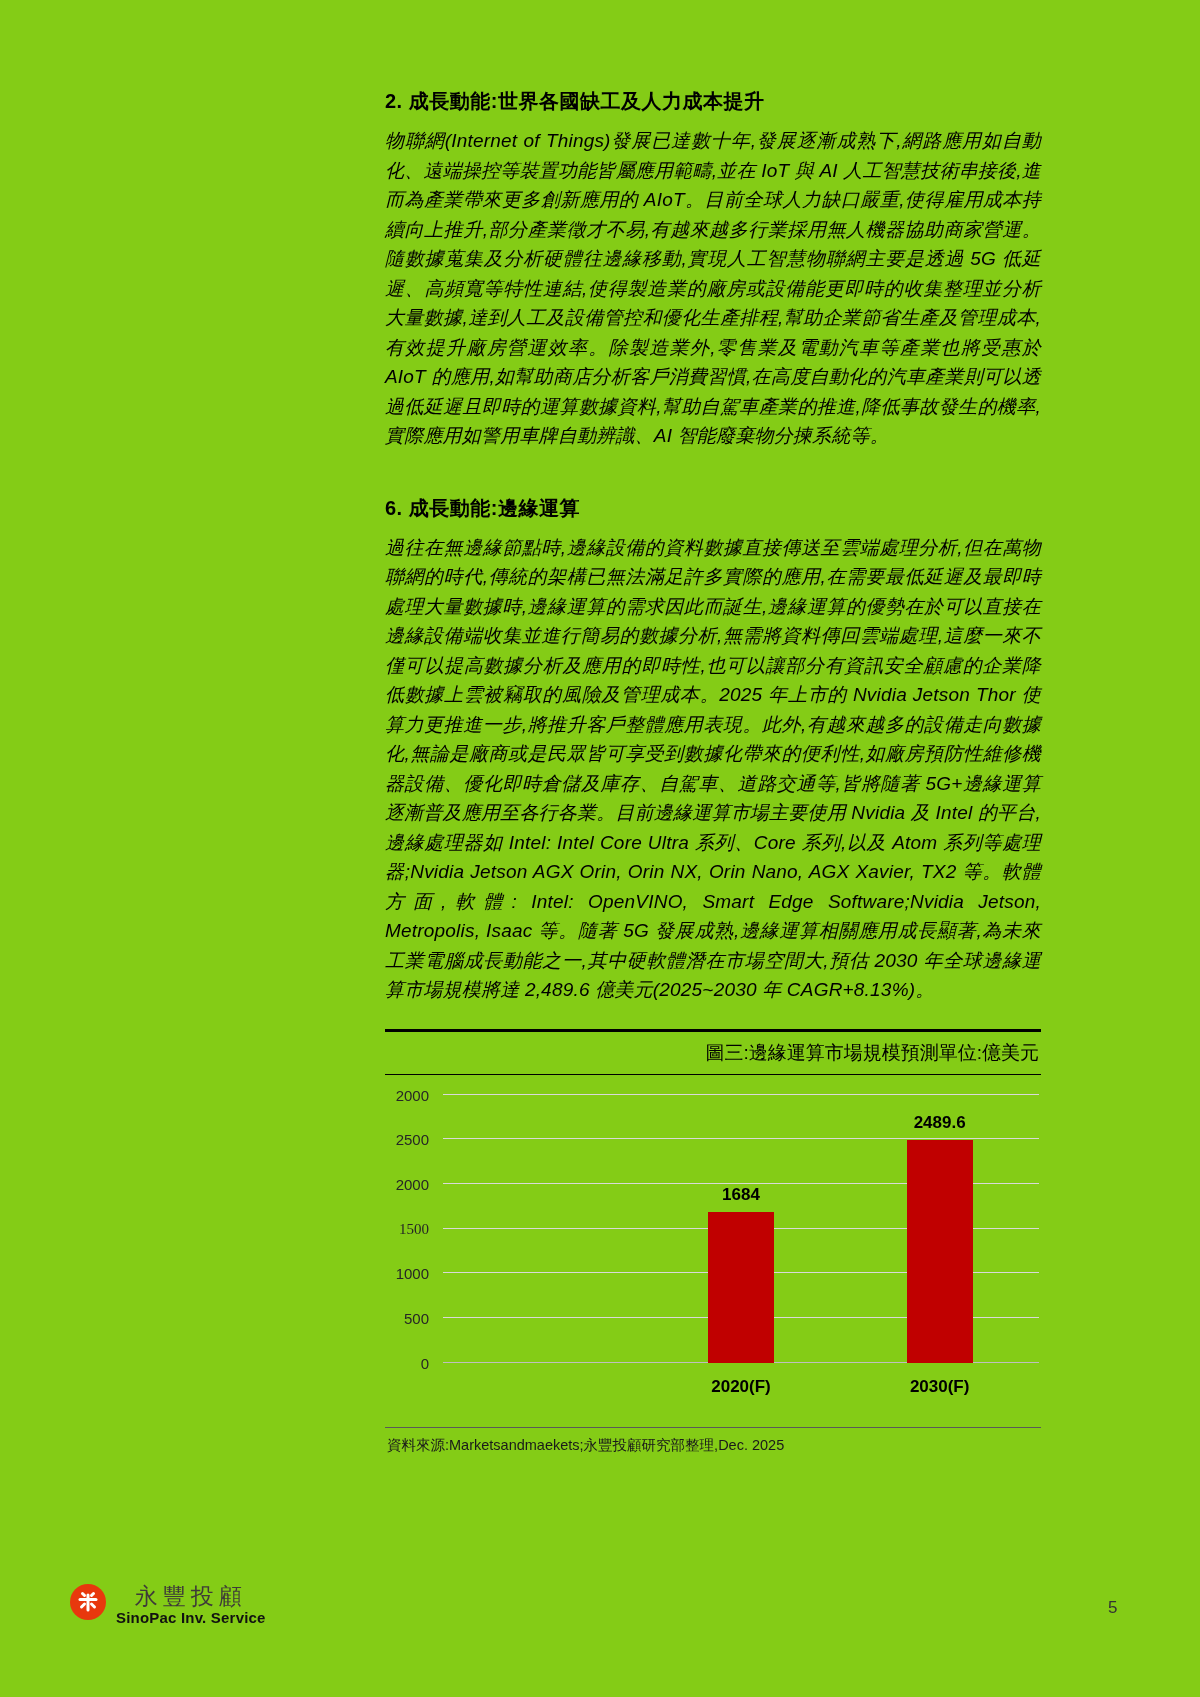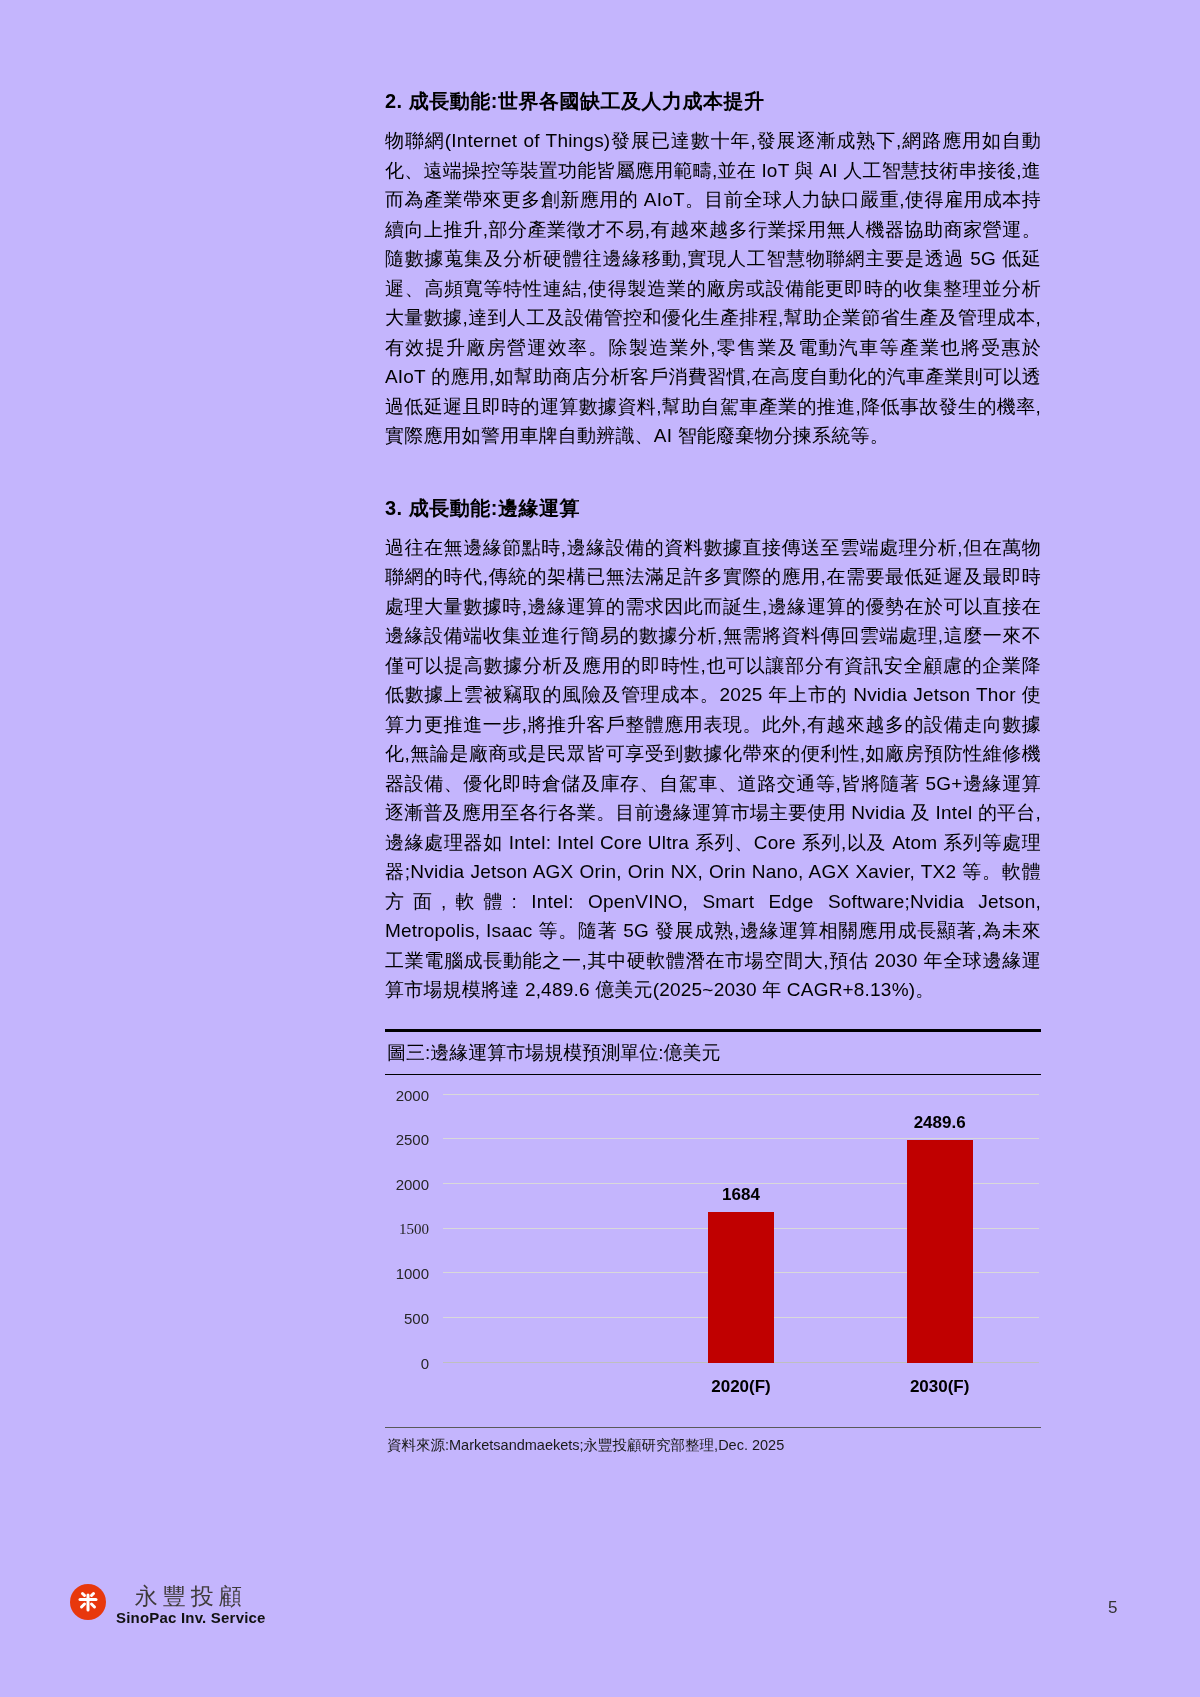--- a/index.html
+++ b/index.html
@@ -1,30 +1,30 @@
 <!DOCTYPE html>
 <html><head>
 <meta charset="utf-8">
 <style>
   * { margin:0; padding:0; box-sizing:border-box; }
   html,body { background:#ffffff; }
   .page {
-    position:relative; width:1200px; height:1697px; background:#c4b5fd;
+    position:relative; width:1200px; height:1697px; background:#84cc16;
     font-family:"Liberation Sans", sans-serif; color:#000; overflow:hidden;padding-left:24px;
   }
   .content { position:absolute; left:385px; top:88px; width:656px; }
   .section-heading { font-size:20px; font-weight:bold; line-height:26px; letter-spacing:0.5px; }
   .body-text {
     font-size:19px; line-height:29.5px; margin-top:12px;
-    text-align:justify; letter-spacing:0.2px;
+    text-align:justify; letter-spacing:0.2px;font-style:italic;
   }
   .section-gap { margin-top:44px; }
   .figure { margin-top:24px; }
   .figure-header {
-    display:flex; justify-content:flex-start; align-items:center;
+    display:flex; justify-content:flex-end; align-items:center;
     border-top:3px solid #000; border-bottom:1px solid #000;
     padding:8px 2px; font-size:19px;
   }
   .chart { position:relative; height:318px; margin-top:20px; }
   .plot { position:absolute; left:58px; right:2px; top:0; bottom:50px; }
   .gridline { position:absolute; left:0; right:0; height:1px; background:#d9d9d9; }
   .gridline.zero { background:#bfbfbf; }
   .ytick {
     position:absolute; right:100%; padding-right:14px; transform:translateY(50%);
     font-size:15px; color:#262626; white-space:nowrap;
@@ -59,21 +59,21 @@
 <div class="page">
 
   <div class="content">
 
     <div class="section">
       <div class="section-heading">2. 成長動能:世界各國缺工及人力成本提升</div>
       <div class="body-text">物聯網(Internet of Things)發展已達數十年,發展逐漸成熟下,網路應用如自動化、遠端操控等裝置功能皆屬應用範疇,並在 IoT 與 AI 人工智慧技術串接後,進而為產業帶來更多創新應用的 AIoT。目前全球人力缺口嚴重,使得雇用成本持續向上推升,部分產業徵才不易,有越來越多行業採用無人機器協助商家營運。隨數據蒐集及分析硬體往邊緣移動,實現人工智慧物聯網主要是透過 5G 低延遲、高頻寬等特性連結,使得製造業的廠房或設備能更即時的收集整理並分析大量數據,達到人工及設備管控和優化生產排程,幫助企業節省生產及管理成本,有效提升廠房營運效率。除製造業外,零售業及電動汽車等產業也將受惠於 AIoT 的應用,如幫助商店分析客戶消費習慣,在高度自動化的汽車產業則可以透過低延遲且即時的運算數據資料,幫助自駕車產業的推進,降低事故發生的機率,實際應用如警用車牌自動辨識、AI 智能廢棄物分揀系統等。</div>
     </div>
 
     <div class="section section-gap">
-      <div class="section-heading">3. 成長動能:邊緣運算</div>
+      <div class="section-heading">6. 成長動能:邊緣運算</div>
       <div class="body-text">過往在無邊緣節點時,邊緣設備的資料數據直接傳送至雲端處理分析,但在萬物聯網的時代,傳統的架構已無法滿足許多實際的應用,在需要最低延遲及最即時處理大量數據時,邊緣運算的需求因此而誕生,邊緣運算的優勢在於可以直接在邊緣設備端收集並進行簡易的數據分析,無需將資料傳回雲端處理,這麼一來不僅可以提高數據分析及應用的即時性,也可以讓部分有資訊安全顧慮的企業降低數據上雲被竊取的風險及管理成本。2025 年上市的 Nvidia Jetson Thor 使算力更推進一步,將推升客戶整體應用表現。此外,有越來越多的設備走向數據化,無論是廠商或是民眾皆可享受到數據化帶來的便利性,如廠房預防性維修機器設備、優化即時倉儲及庫存、自駕車、道路交通等,皆將隨著 5G+邊緣運算逐漸普及應用至各行各業。目前邊緣運算市場主要使用 Nvidia 及 Intel 的平台,邊緣處理器如 Intel: Intel Core Ultra 系列、Core 系列,以及 Atom 系列等處理器;Nvidia Jetson AGX Orin, Orin NX, Orin Nano, AGX Xavier, TX2 等。軟體方面,軟體: Intel: OpenVINO, Smart Edge Software;Nvidia Jetson, Metropolis, Isaac 等。隨著 5G 發展成熟,邊緣運算相關應用成長顯著,為未來工業電腦成長動能之一,其中硬軟體潛在市場空間大,預估 2030 年全球邊緣運算市場規模將達 2,489.6 億美元(2025~2030 年 CAGR+8.13%)。</div>
     </div>
 
     <div class="figure">
       <div class="figure-header">
         <span>圖三:邊緣運算市場規模預測</span>
         <span>單位:億美元</span>
       </div>
 
       <div class="chart">

